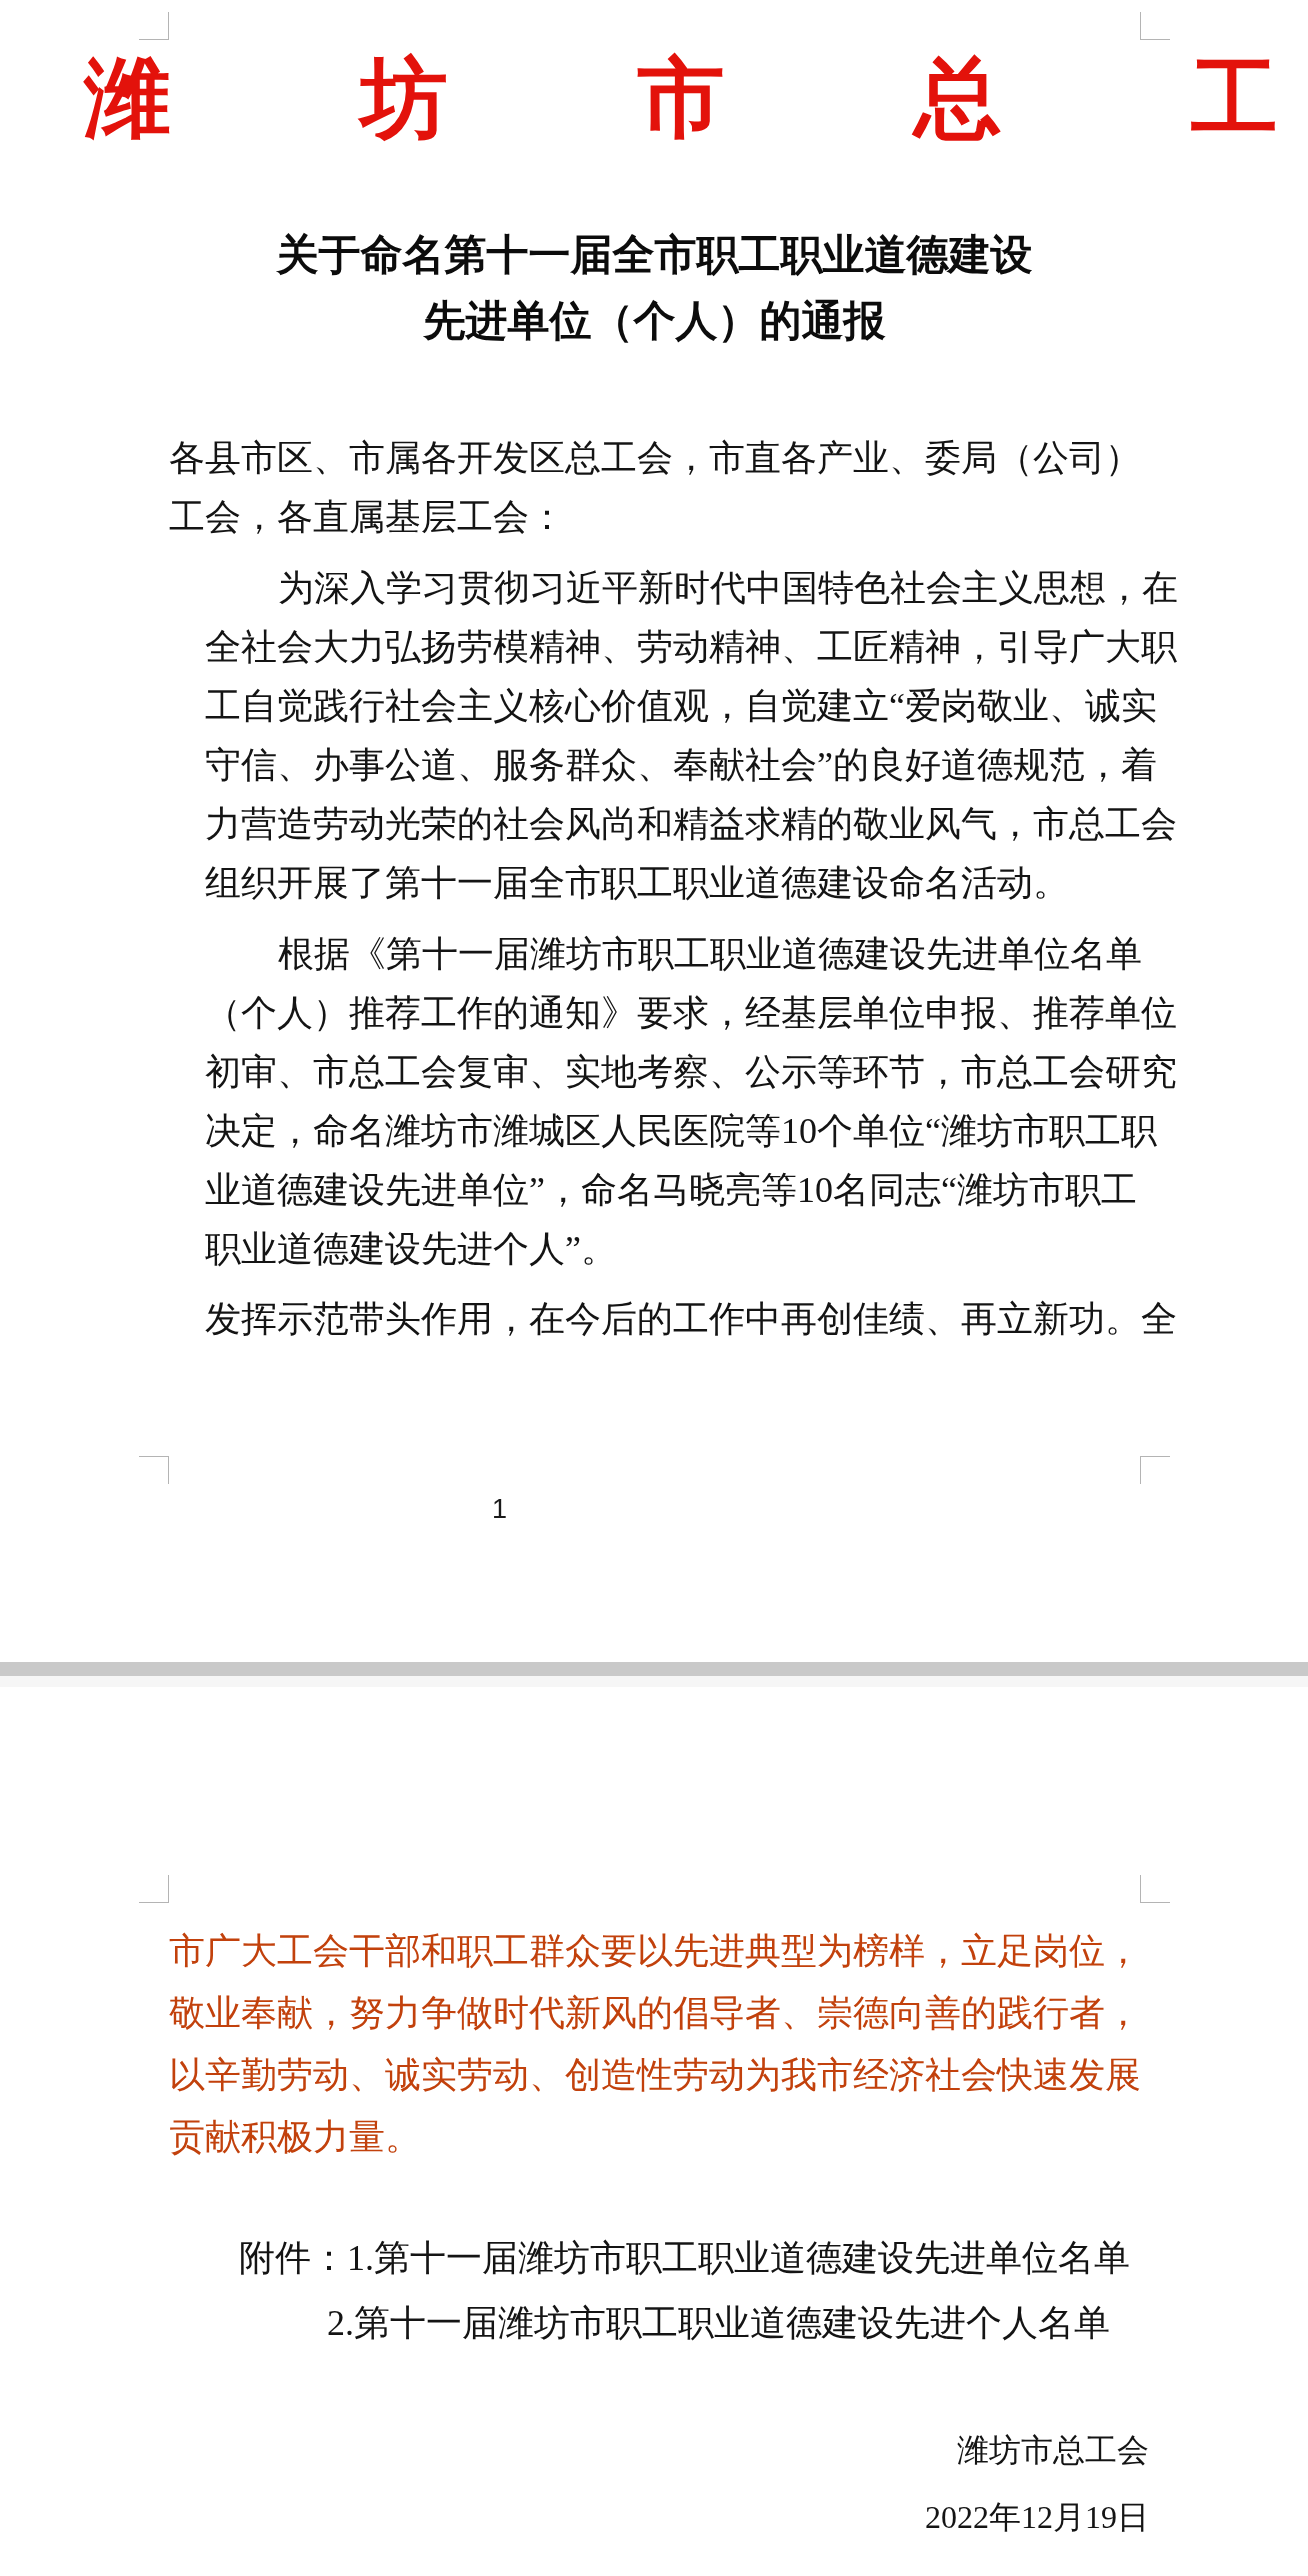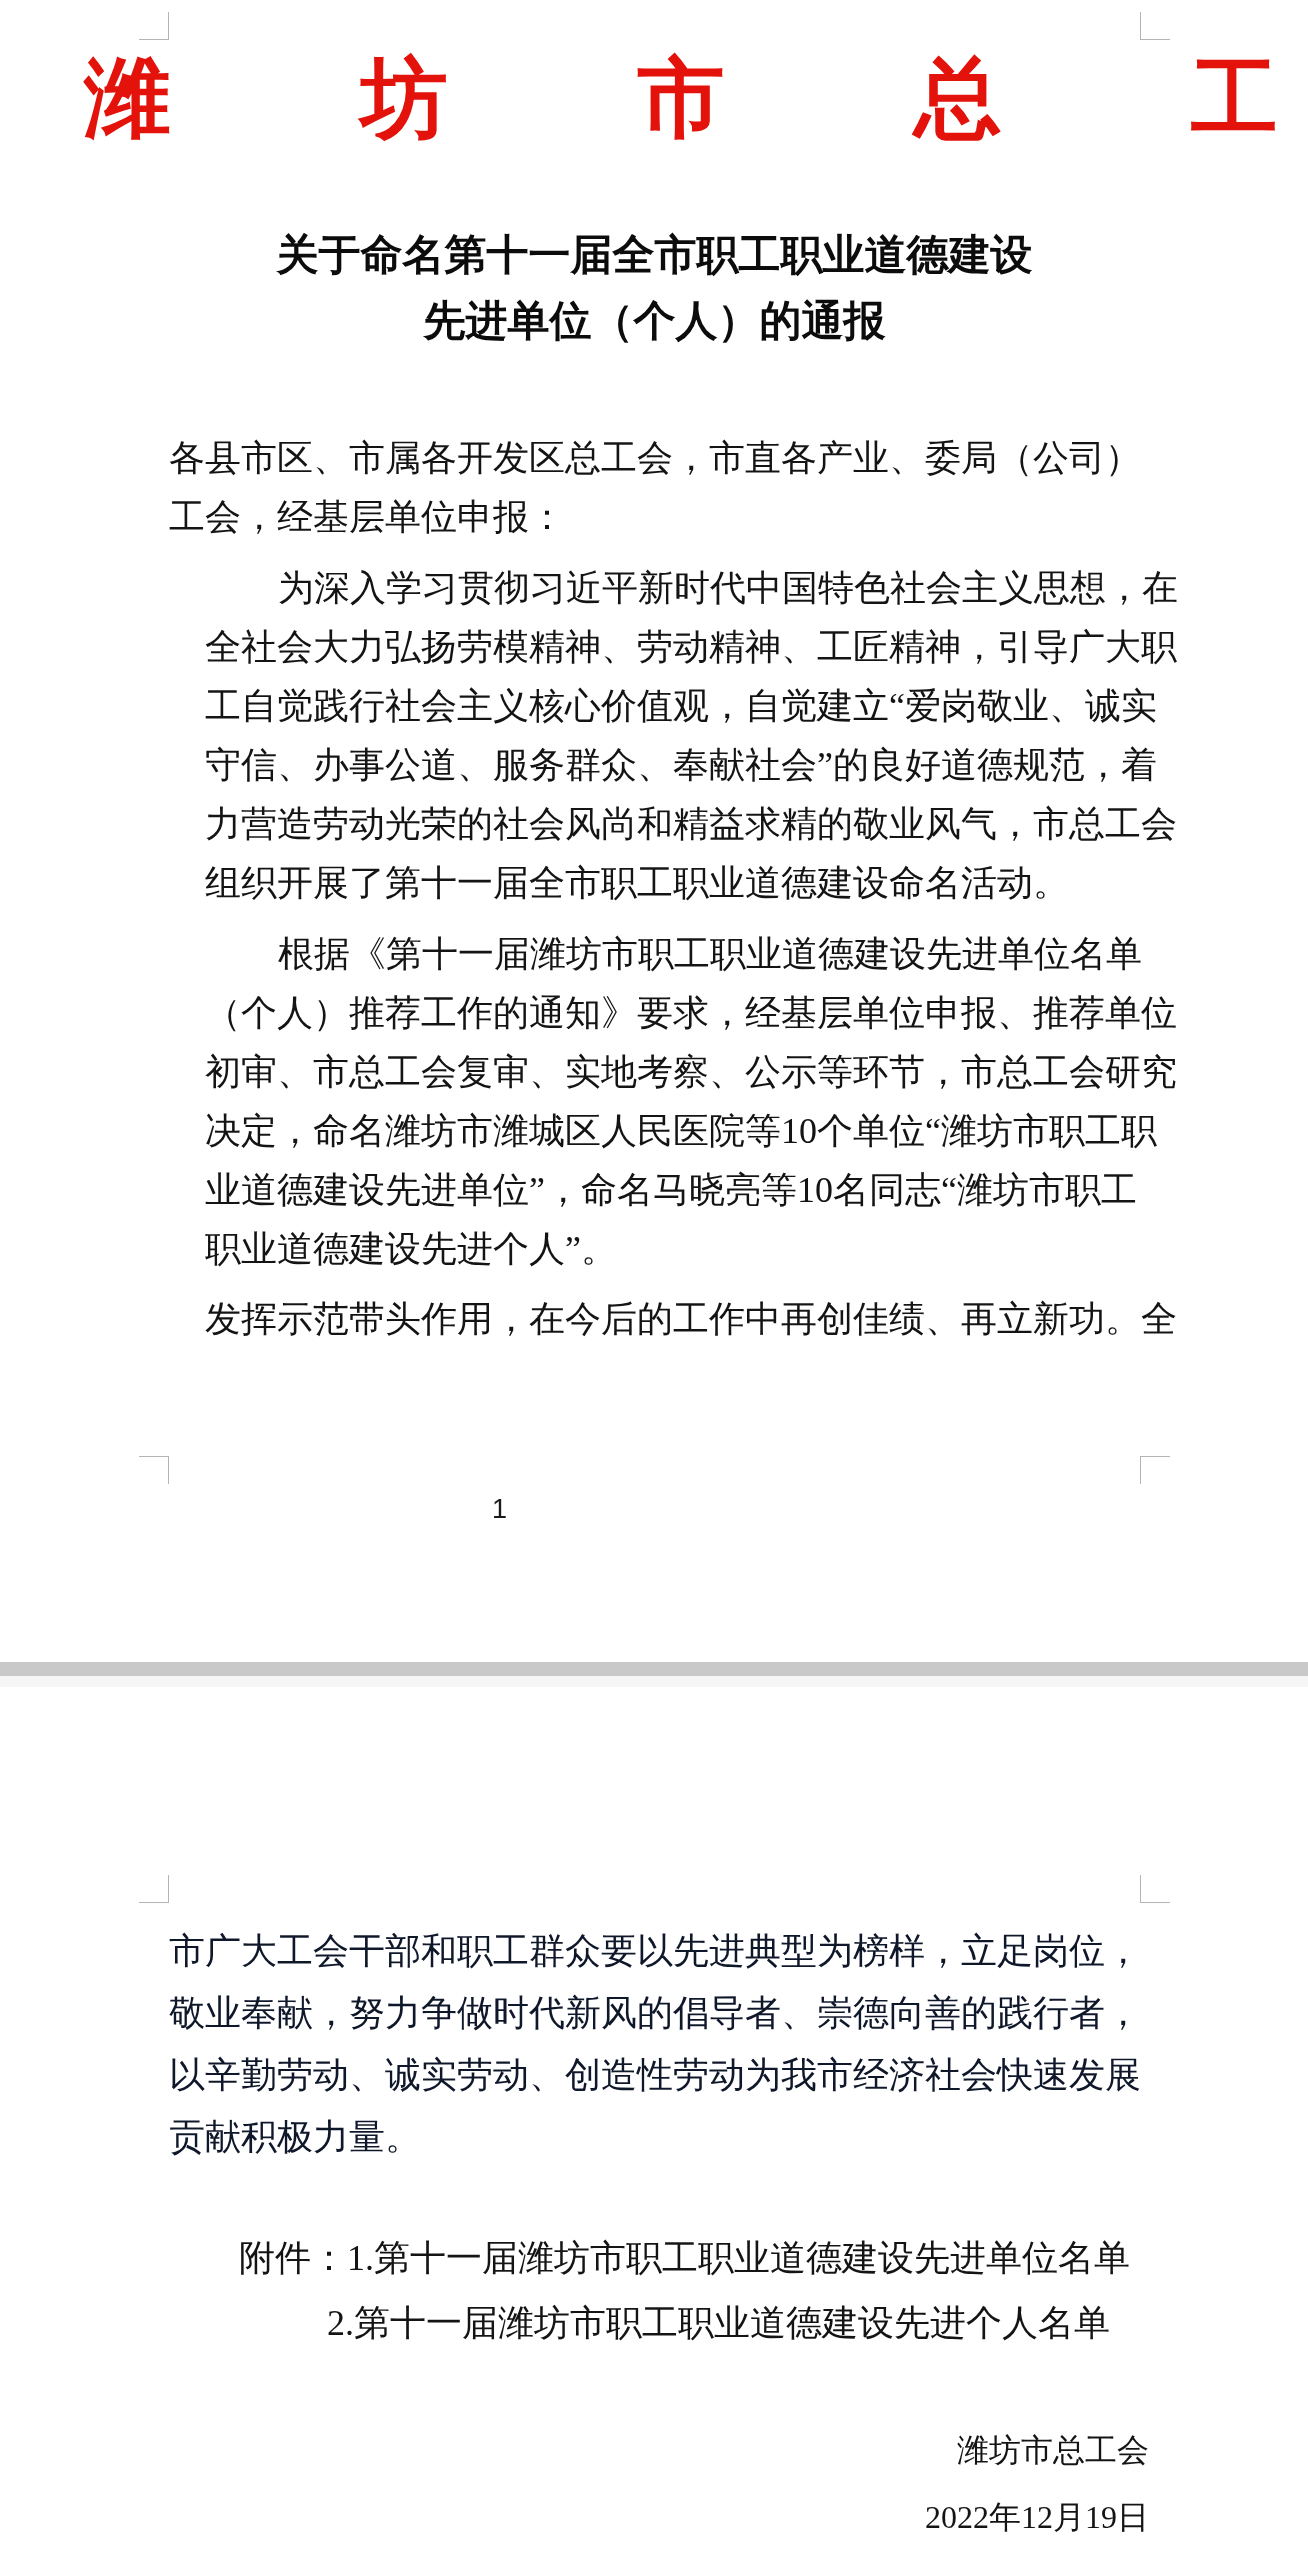--- a/index.html
+++ b/index.html
@@ -53,21 +53,21 @@
     font-family:"Liberation Sans","DejaVu Sans",sans-serif;
   }
 
   
   .page-sep { left:0; top:1662px; width:1309px; height:14.5px; }
   .page-sep-soft { left:0; top:1676px; width:1309px; height:11px; background:#f6f6f6; }
 
   
   .body-col2 {
     left:169px; top:1920px; width:982px;
-    font-size:36px; line-height:62px; color:#0f172a;
+    font-size:36px; line-height:62px; color:#c2410c;
   }
   .tline2 { height:62px; white-space:nowrap; }
 
   .attach-block {
     left:169px; top:2234px; width:1000px;
     font-size:36px; color:#141414;
   }
   .attach-l1 { padding-left:70px; height:65px; white-space:nowrap; }
   .attach-l2 { padding-left:158px; height:65px; white-space:nowrap; }
 
@@ -89,21 +89,21 @@
   <div class="abs mark lt" style="left:1140px; top:1456px;"></div>
 
   <div class="abs org-header" style="color:#e3120b;">潍 坊 市 总 工 会</div>
 
   <div class="abs doc-title" style="top:227px;">关于命名第十一届全市职工职业道德建设</div>
   <div class="abs doc-title" style="top:293px;">先进单位（个人）的通报</div>
 
   <div class="abs body-col">
     <div class="para">
       <div class="tline">各县市区、市属各开发区总工会，市直各产业、委局（公司）</div>
-      <div class="tline">工会，经基层单位申报：</div>
+      <div class="tline">工会，各直属基层工会：</div>
     </div>
     <div class="para">
       <div class="tline indent">为深入学习贯彻习近平新时代中国特色社会主义思想，在</div>
       <div class="tline">全社会大力弘扬劳模精神、劳动精神、工匠精神，引导广大职</div>
       <div class="tline">工自觉践行社会主义核心价值观，自觉建立“爱岗敬业、诚实</div>
       <div class="tline">守信、办事公道、服务群众、奉献社会”的良好道德规范，着</div>
       <div class="tline">力营造劳动光荣的社会风尚和精益求精的敬业风气，市总工会</div>
       <div class="tline">组织开展了第十一届全市职工职业道德建设命名活动。</div>
     </div>
     <div class="para">

